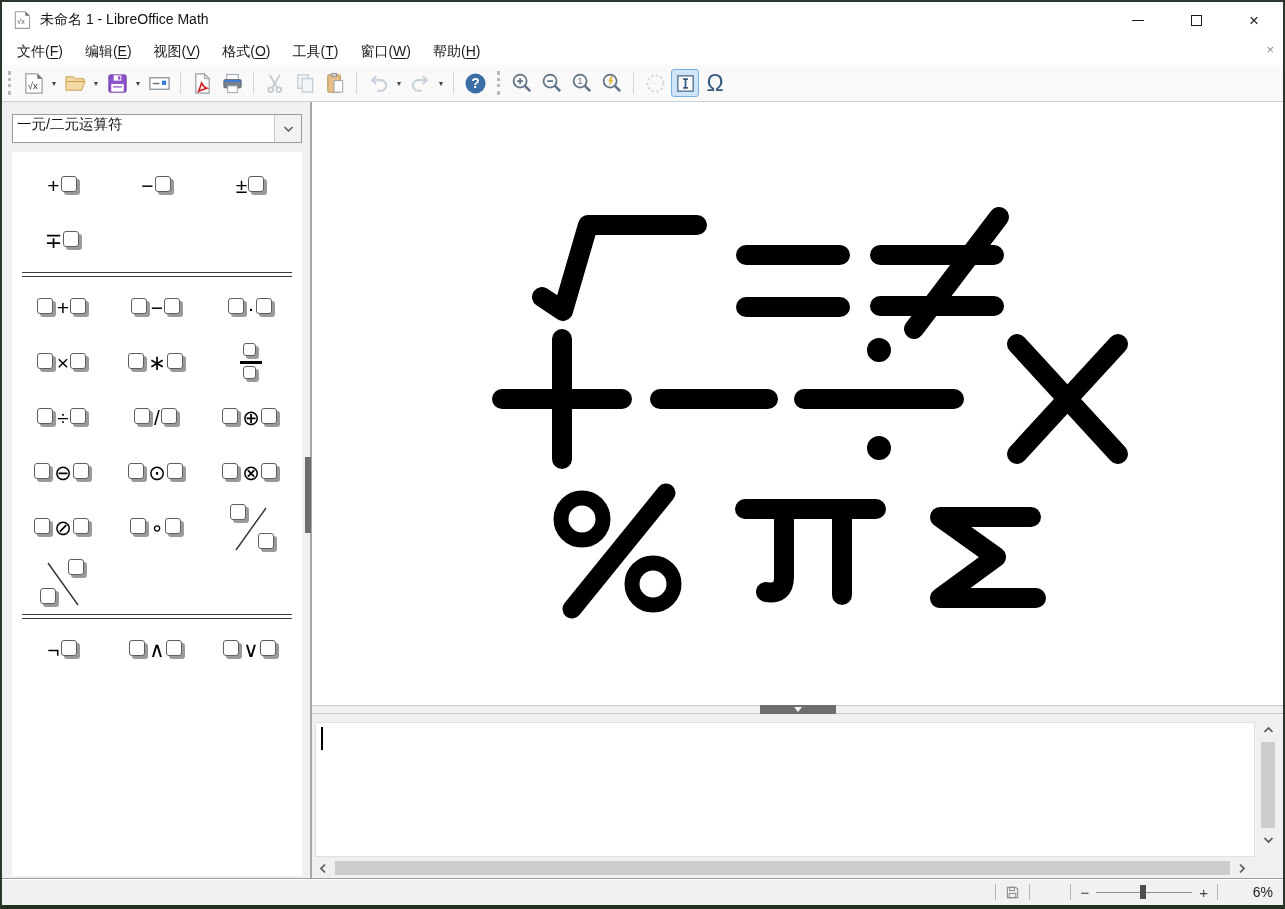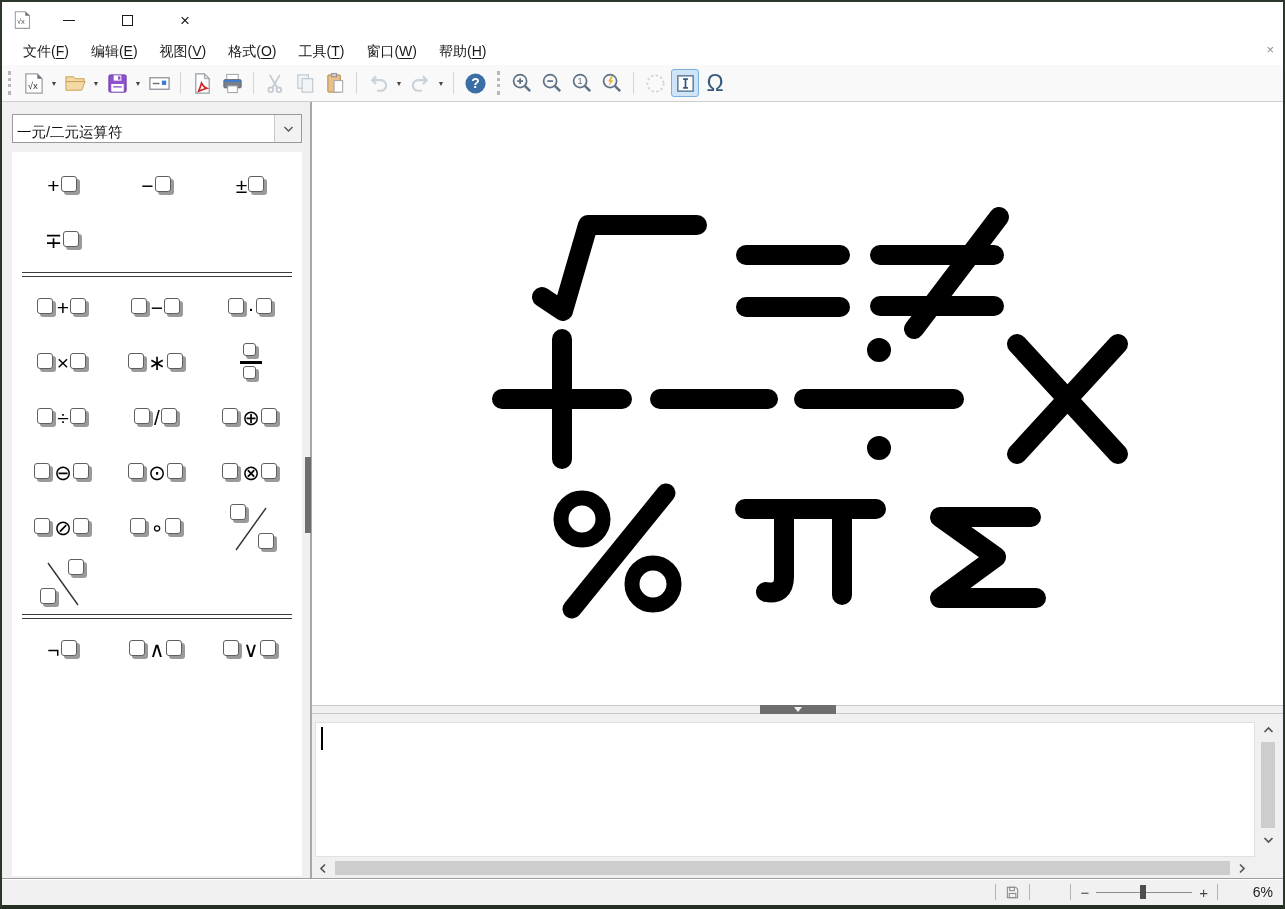--- a/index.html
+++ b/index.html
@@ -11,40 +11,40 @@
   .titlebar{ height:36px; background:#fff; display:flex; align-items:center; padding-left:10px; }
   .app-icon{ width:20px; height:20px; margin-right:8px; }
   .title-text{ font-size:14px; color:#111; flex:1; }
   .win-controls{ display:flex; height:100%; }
   .wc{ width:58px; display:flex; align-items:center; justify-content:center; cursor:default; }
   .wc-min-glyph{ width:12px; border-top:1.6px solid #1a1a1a; }
   .wc-max-glyph{ width:11px; height:11px; border:1.6px solid #1a1a1a; }
   .wc-close-glyph{ font-size:17px; color:#1a1a1a; line-height:1; }
 
   
-  .menubar{ height:27px; background:#fff; display:flex; align-items:center; padding-left:10px; font-size:14px; color:#1a1a1a; position:relative; }
+  .menubar{ height:27px; background:#fff; display:flex; align-items:center; padding-left:4px; font-size:14px; color:#1a1a1a; position:relative; }
   .menu-item{ padding:3px 11px; border-radius:2px; }
   .menu-item u{ text-underline-offset:2px; }
   .doc-close{ position:absolute; right:9px; top:5px; color:#8a8a8a; font-size:13px; line-height:1; }
 
   
   .toolbar{ height:37px; background:#f9f9f9; border-bottom:1px solid #cfcfcf; display:flex; align-items:center; padding:0 4px; gap:2px; }
   .tb-grip{ width:5px; height:24px; border-left:3px dotted #b8b8b8; margin:0 4px 0 2px; }
   .tb-btn{ width:28px; height:28px; display:flex; align-items:center; justify-content:center; border-radius:3px; }
   .tb-btn svg{ width:23px; height:23px; }
   .tb-btn.active{ background:#cfe4f7; border:1px solid #7ab0e0; }
   .tb-caret{ width:10px; height:28px; display:flex; align-items:center; justify-content:center; font-size:7px; color:#444; }
   .tb-sep{ width:1px; height:22px; background:#d5d5d5; margin:0 5px; }
   .tb-sep-dotted{ width:3px; height:24px; border-left:3px dotted #b8b8b8; margin:0 6px; }
   .omega{ font-size:23px; color:#34597d; font-weight:500; }
 
   
   .content{ display:flex; height:776px; }
   .sidebar{ width:308px; background:#f0f0f0; padding:12px 8px 2px 10px; display:flex; flex-direction:column; }
-  .cat-select{ height:29px; background:#fff; border:1px solid #9a9a9a; display:flex; align-items:flex-end; }
+  .cat-select{ height:29px; background:#fff; border:1px solid #9a9a9a; display:flex; align-items:flex-start; }
   .cat-select .cat-text{ flex:1; font-size:14.5px; color:#111; padding-left:4px; white-space:nowrap; overflow:hidden; }
   .cat-arrow{ width:27px; height:27px; border-left:1px solid #c8c8c8; background:#f2f2f2; display:flex; align-items:center; justify-content:center; }
   .elements-list{ background:#fff; flex:1; margin-top:9px; padding:6px 4px 0 4px; overflow:hidden; }
   .egrid{ display:grid; grid-template-columns:repeat(3,1fr); }
   .ecell{ height:55px; display:flex; align-items:center; justify-content:center; }
   .egrid-sep{ grid-column:1/-1; height:12px; display:flex; align-items:center; }
   .egrid-sep::before{ content:""; flex:1; height:3px; border-top:1px solid #3c3c3c; border-bottom:1px solid #3c3c3c; margin:0 6px; }
   .egrid-gap{ height:55px; }
   .sym{ font-size:21px; color:#000; line-height:1; padding:0 1px; }
   .ph{ display:inline-block; width:16px; height:16px; background:#fff; border:1.6px solid #5f5f5f; border-radius:3px; box-shadow:3px 3px 0 0 #9a9a9a; margin:0 3px 3px 0; }
@@ -92,20 +92,21 @@
 <body>
 
 <div class="window">
 
   <div class="titlebar">
     <svg class="app-icon" viewBox="0 0 24 24">
       <path d="M4 2h12l5 5v15H4z" fill="#fff" stroke="#9aa0a6" stroke-width="1.3"></path>
       <path d="M16 2l5 5h-5z" fill="#6a7076"></path>
       <text x="6" y="17" font-size="9" fill="#555" font-family="Liberation Sans, sans-serif">√x</text>
     </svg>
+    <div class="title-text">未命名 1 - LibreOffice Math</div>
     <div class="win-controls">
       <div class="wc">
           <div class="wc-min-glyph"></div>
         </div>
       <div class="wc">
           <div class="wc-max-glyph"></div>
         </div>
       <div class="wc">
           <div class="wc-close-glyph">×</div>
         </div>

